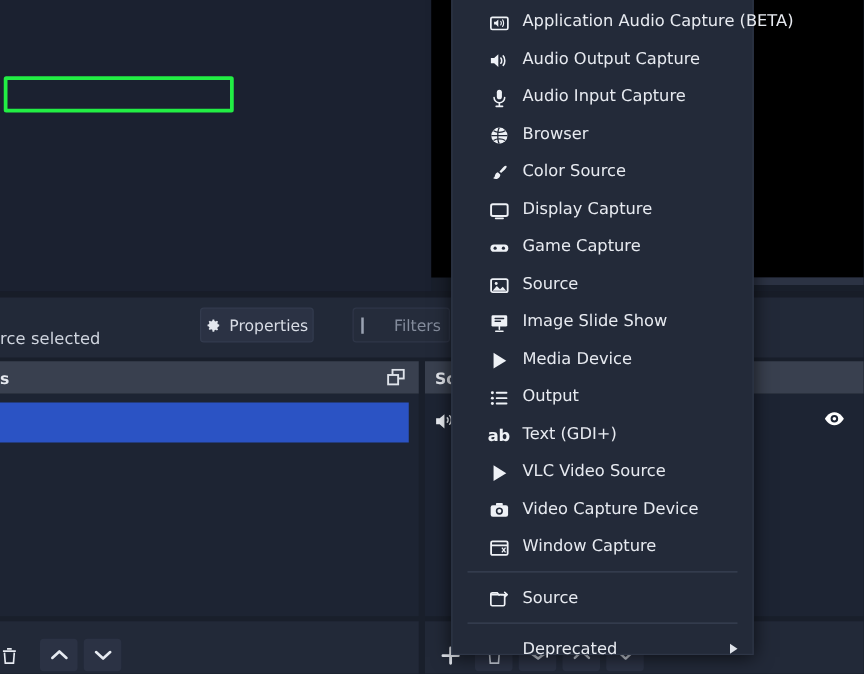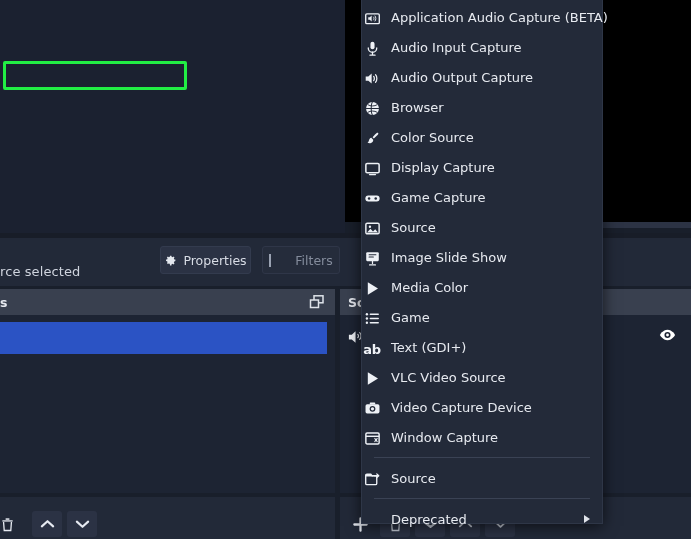--- a/index.html
+++ b/index.html
@@ -46,21 +46,21 @@
   }
   .btn {
     position:absolute; top:246px; height:28px;
     background:#2b3244; border:1px solid #333b4e; border-radius:3px;
     display:flex; align-items:center; justify-content:center; gap:6px;
     color:#d8dce5; font-size:12.5px;
     padding:0 10px;
   }
   .btn.disabled { color:#848c9c; background:#252c3b; border-color:#2f3648;}
   #btn-properties { left:160px; width:91px; }
-  #btn-filters    { left:262px; width:78px;gap:24px; }
+  #btn-filters    { left:282px; width:78px;gap:24px; }
 
   .gear-icon { width:13px; height:13px; position:relative; display:inline-block; }
   .filters-icon { width:13px; height:13px; border:1.4px solid #9aa2b2; display:inline-block;
                   background:repeating-linear-gradient(90deg,#9aa2b2 0 1px,transparent 1px 2.5px);}
 
   
   .panel-hdr {
     position:absolute; top:289px; height:26px;
     background:#39404f;
     display:flex; align-items:center;
@@ -118,21 +118,21 @@
     background:#232a39;
     border:1px solid #2e3647;
     box-shadow:0 2px 14px rgba(0,0,0,.65);
     padding:5px 0 4px 0;
     z-index:50;
   }
   .menu-item {
     position:relative;
     height:30px;
     display:flex; align-items:center;
-    padding-left:0;
+    padding-left:27px;
     color:#e7eaf0; font-size:13px;
     white-space:nowrap;
   }
   .menu-item .mi-icon {
     width:20px; height:20px; margin-right:9px;
     display:flex; align-items:flex-end; justify-content:center;
     flex:0 0 20px;
   }
   .menu-item.submenu .mi-icon { visibility:hidden; }
   .menu-sep {
@@ -268,39 +268,39 @@
             <rect x="2" y="4.5" width="16" height="11.5" rx="1.4" fill="none" stroke="#eef1f6" stroke-width="1.6"></rect>
             <path fill="#eef1f6" d="M5 8.6h1.8L9 6.6v7L6.8 11.4H5z"></path>
             <path d="M11.3 8.3c.7.7.7 2.6 0 3.4M13 7c1.3 1.5 1.3 4.5 0 6" stroke="#eef1f6" stroke-width="1.1" fill="none" stroke-linecap="round"></path>
           </svg>
         </span>
         <span>Application Audio Capture (BETA)</span>
       </div>
       <div class="menu-item">
         <span class="mi-icon">
           <svg viewBox="0 0 20 20" width="17" height="17">
+            <path fill="#eef1f6" d="M2 7.5h3.1L9 4v12L5.1 12.5H2z"></path>
+            <path d="M11.4 7.6c1 .9 1 3.9 0 4.8M13.6 5.6c2 1.9 2 6.9 0 8.8" stroke="#eef1f6" stroke-width="1.5" fill="none" stroke-linecap="round"></path>
+          </svg>
+        </span>
+        <span>Audio Output Capture</span>
+      </div>
+      <div class="menu-item">
+        <span class="mi-icon">
+          <svg viewBox="0 0 20 20" width="17" height="17">
             <rect x="7.6" y="2" width="4.8" height="9" rx="2.4" fill="#eef1f6"></rect>
             <path d="M5 9.4a5 5 0 0010 0" stroke="#eef1f6" stroke-width="1.5" fill="none" stroke-linecap="round"></path>
             <path d="M10 14.4V17.5M7 17.8h6" stroke="#eef1f6" stroke-width="1.5" stroke-linecap="round"></path>
           </svg>
         </span>
         <span>Audio Input Capture</span>
       </div>
       <div class="menu-item">
         <span class="mi-icon">
           <svg viewBox="0 0 20 20" width="17" height="17">
-            <path fill="#eef1f6" d="M2 7.5h3.1L9 4v12L5.1 12.5H2z"></path>
-            <path d="M11.4 7.6c1 .9 1 3.9 0 4.8M13.6 5.6c2 1.9 2 6.9 0 8.8" stroke="#eef1f6" stroke-width="1.5" fill="none" stroke-linecap="round"></path>
-          </svg>
-        </span>
-        <span>Audio Output Capture</span>
-      </div>
-      <div class="menu-item">
-        <span class="mi-icon">
-          <svg viewBox="0 0 20 20" width="17" height="17">
             <circle cx="10" cy="10" r="7.6" fill="#eef1f6"></circle>
             <path d="M10 2.4c-2 2.5-2 12.7 0 15.2M2.4 10h15.2" stroke="#232a39" stroke-width="1.2" fill="none"></path>
             <path d="M4.5 5.5c3 2 8 2 11 0M4.5 14.5c3-2 8-2 11 0" stroke="#232a39" stroke-width="1.1" fill="none"></path>
           </svg>
         </span>
         <span>Browser</span>
       </div>
       <div class="menu-item">
         <span class="mi-icon">
           <svg viewBox="0 0 20 20" width="17" height="17">
@@ -348,34 +348,34 @@
           </svg>
         </span>
         <span>Image Slide Show</span>
       </div>
       <div class="menu-item">
         <span class="mi-icon">
           <svg viewBox="0 0 20 20" width="17" height="17">
             <path fill="#eef1f6" d="M4.5 2.6l12 7.4-12 7.4z"></path>
           </svg>
         </span>
-        <span>Media Color</span>
+        <span>Media Device</span>
       </div>
       <div class="menu-item">
         <span class="mi-icon">
           <svg viewBox="0 0 20 20" width="17" height="17">
             <circle cx="3.4" cy="5" r="1.4" fill="#eef1f6"></circle>
             <rect x="6.6" y="4.1" width="11" height="1.8" rx=".9" fill="#eef1f6"></rect>
             <circle cx="3.4" cy="10" r="1.4" fill="#eef1f6"></circle>
             <rect x="6.6" y="9.1" width="11" height="1.8" rx=".9" fill="#eef1f6"></rect>
             <circle cx="3.4" cy="15" r="1.4" fill="#eef1f6"></circle>
             <rect x="6.6" y="14.1" width="11" height="1.8" rx=".9" fill="#eef1f6"></rect>
           </svg>
         </span>
-        <span>Game</span>
+        <span>Output</span>
       </div>
       <div class="menu-item">
         <span class="mi-icon">
           <span style="font:bold 13px 'DejaVu Sans',sans-serif;color:#eef1f6;letter-spacing:-.3px;">ab</span>
         </span>
         <span>Text (GDI+)</span>
       </div>
       <div class="menu-item">
         <span class="mi-icon">
           <svg viewBox="0 0 20 20" width="17" height="17">

